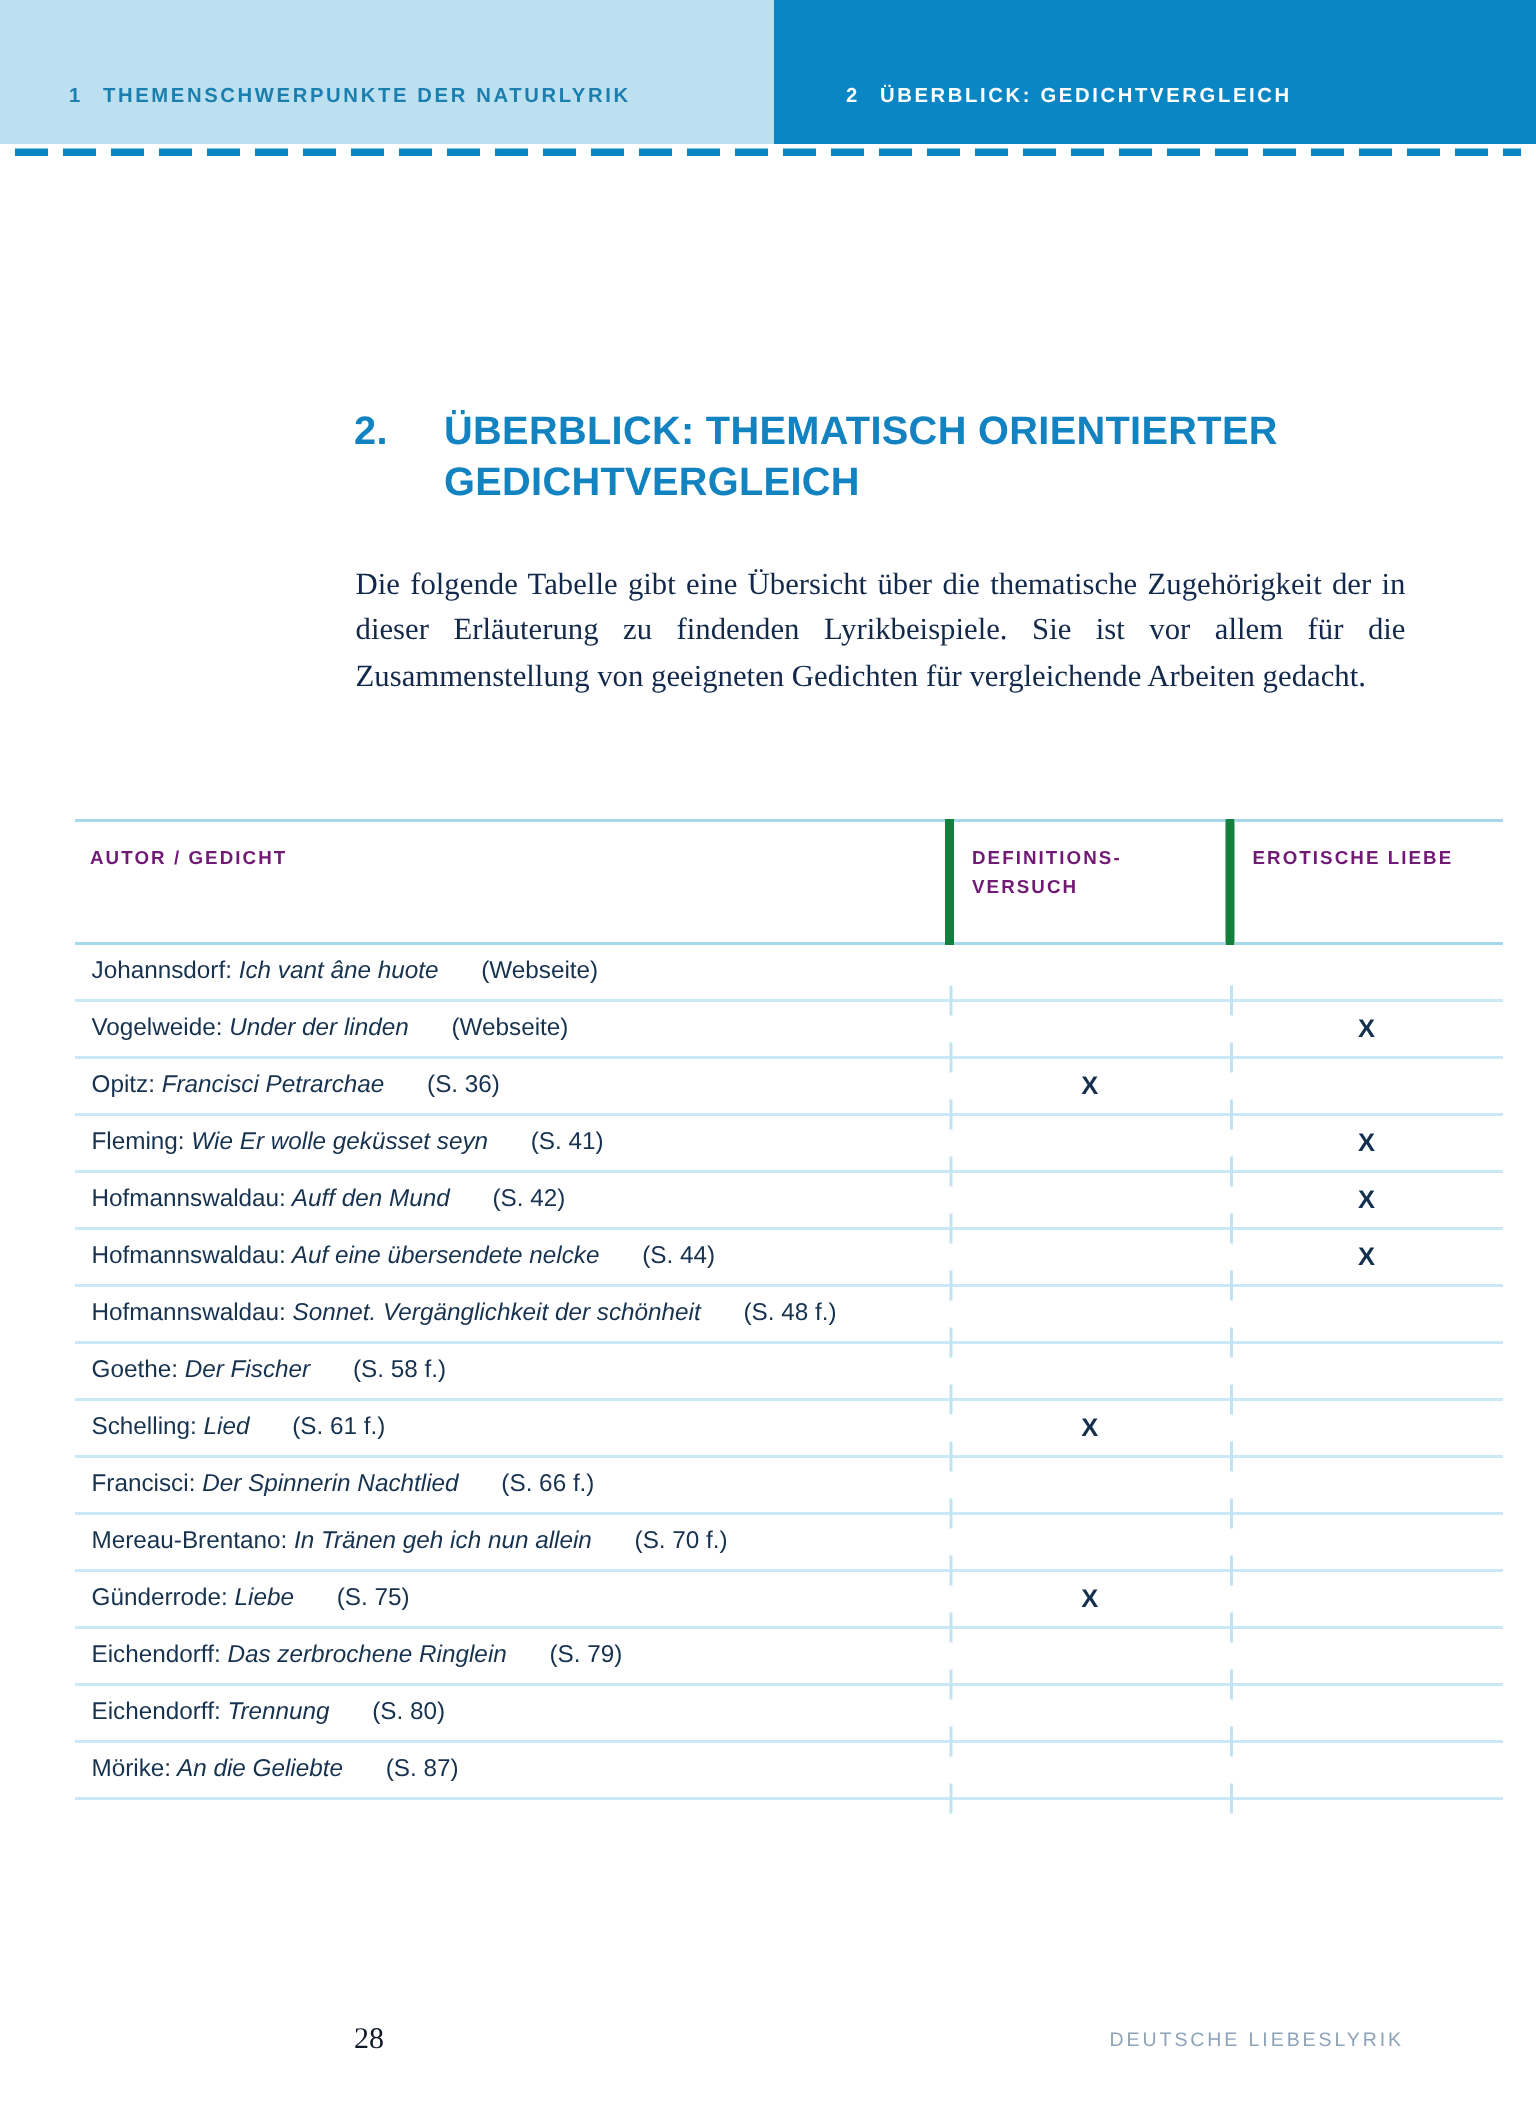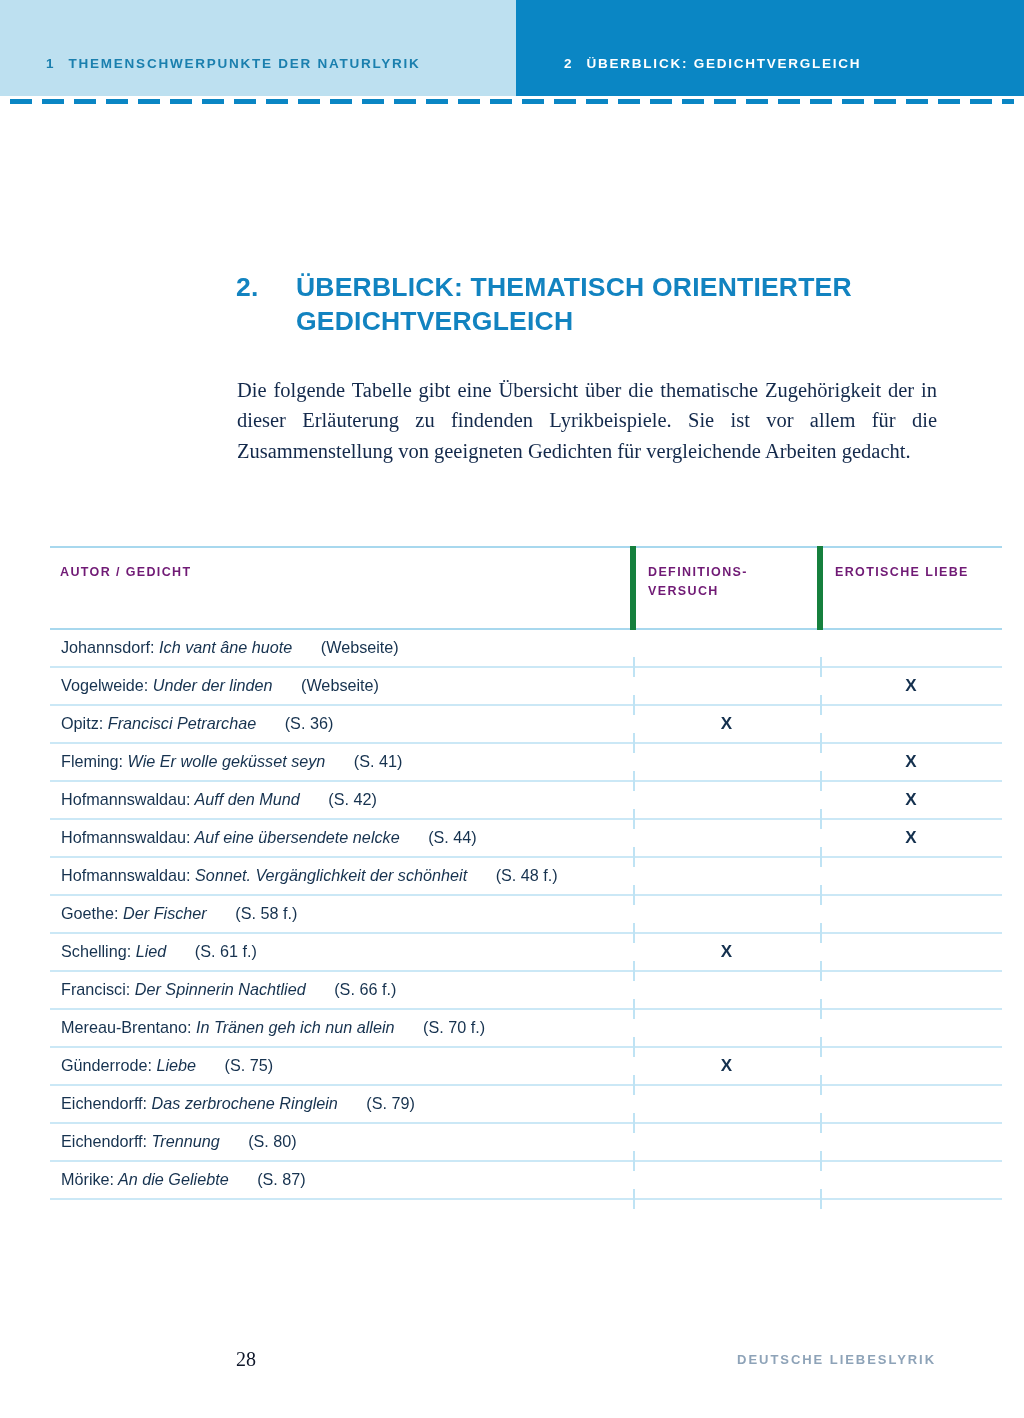--- a/index.html
+++ b/index.html
@@ -183,21 +183,21 @@
     top: 0;
     font-family: "Liberation Serif", serif;
     font-size: 20px;
     color: #0f172a;
   }
   .running-head {
     position: absolute;
     right: 88px;
     top: 4px;
     font-size: 13px;
-    font-weight: bold;
+    font-weight: normal;
     letter-spacing: 0.15em;
     color: #8ea3b8;
     text-transform: uppercase;
   }
 </style>
 </head>
 <body>
 
 <div class="header">
   <div class="tab tab-inactive">

